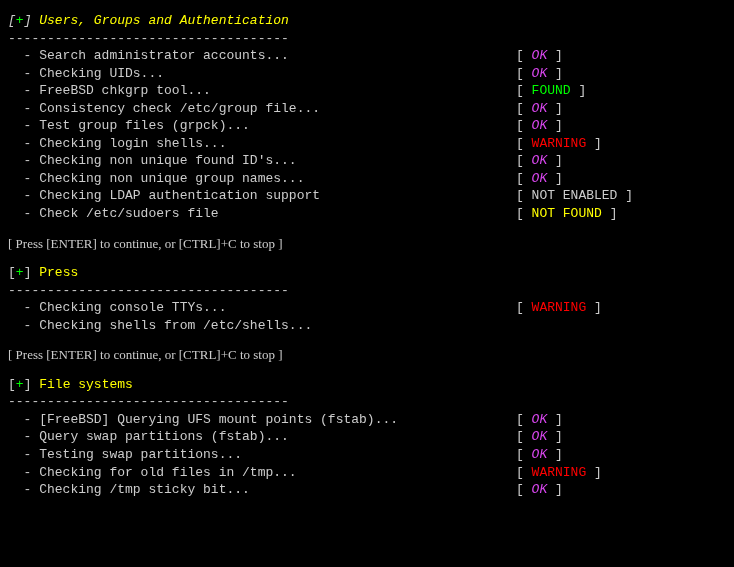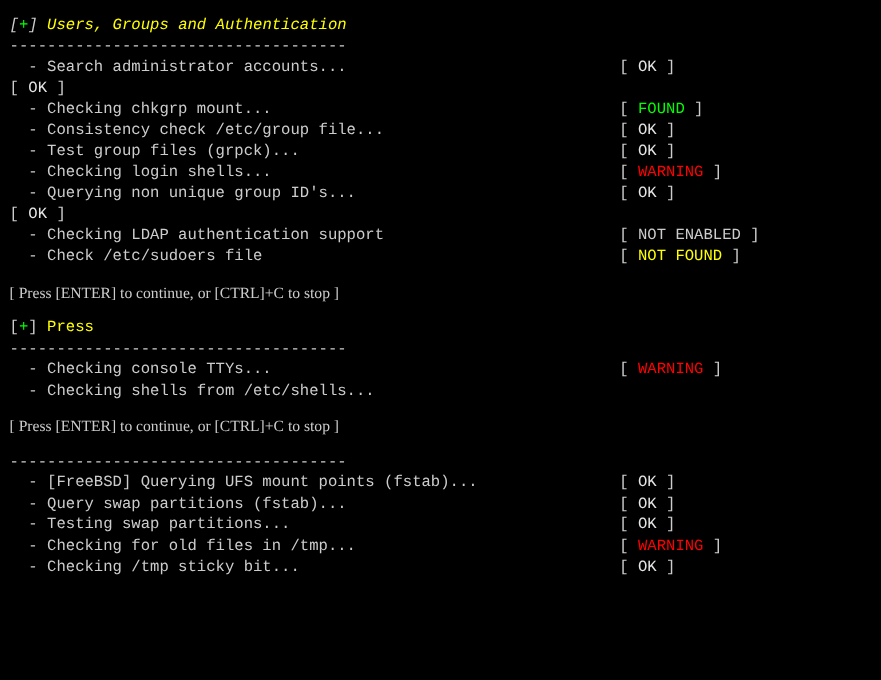--- a/index.html
+++ b/index.html
@@ -39,21 +39,21 @@
       margin: 0;
     }
     .check-desc {
       width: 508px;
       white-space: pre;
       flex-shrink: 0;
     }
     .check-status {
       white-space: pre;
     }
-    .status-ok { color: #e5e5e5; }
+    .status-ok { color: #d946ef; font-style: italic; }
     .status-found { color: #00ff00; text-align: right; }
     .status-warning { color: #ff0000; }
     .status-notfound { color: #ffff00; margin-top: 29px; }
     .status-notenabled { color: #cccccc; text-align: right; }
     .prompt-line {
       margin-top: 12px;
       margin-bottom: 12px;
       white-space: pre;
       font-family: Liberation Serif, serif;
     }
@@ -62,43 +62,45 @@
 <body>
 
 <div id="terminal">
     <div class="section-header"><span class="plus-bracket">[</span><span class="plus-sign">+</span><span class="plus-bracket">] </span><span class="section-title">Users, Groups and Authentication</span></div>
     <div class="divider">------------------------------------</div>
     <div class="check-line">
       <span class="check-desc">  - Search administrator accounts...</span>
       <span class="check-status"><span>[ </span><span class="status-ok">OK</span><span> ]</span></span>
     </div>
     <div class="check-line">
+      <span class="check-desc">  - Checking UIDs...</span>
       <span class="check-status"><span>[ </span><span class="status-ok">OK</span><span> ]</span></span>
     </div>
     <div class="check-line">
-      <span class="check-desc">  - Checking chkgrp mount...</span>
+      <span class="check-desc">  - FreeBSD chkgrp tool...</span>
       <span class="check-status"><span>[ </span><span class="status-found">FOUND</span><span> ]</span></span>
     </div>
     <div class="check-line">
       <span class="check-desc">  - Consistency check /etc/group file...</span>
       <span class="check-status"><span>[ </span><span class="status-ok">OK</span><span> ]</span></span>
     </div>
     <div class="check-line">
       <span class="check-desc">  - Test group files (grpck)...</span>
       <span class="check-status"><span>[ </span><span class="status-ok">OK</span><span> ]</span></span>
     </div>
     <div class="check-line">
       <span class="check-desc">  - Checking login shells...</span>
       <span class="check-status"><span>[ </span><span class="status-warning">WARNING</span><span> ]</span></span>
     </div>
     <div class="check-line">
-      <span class="check-desc">  - Querying non unique group ID's...</span>
+      <span class="check-desc">  - Checking non unique found ID's...</span>
       <span class="check-status"><span>[ </span><span class="status-ok">OK</span><span> ]</span></span>
     </div>
     <div class="check-line">
+      <span class="check-desc">  - Checking non unique group names...</span>
       <span class="check-status"><span>[ </span><span class="status-ok">OK</span><span> ]</span></span>
     </div>
     <div class="check-line">
       <span class="check-desc">  - Checking LDAP authentication support</span>
       <span class="check-status"><span>[ </span><span class="status-notenabled">NOT ENABLED</span><span> ]</span></span>
     </div>
     <div class="check-line">
       <span class="check-desc">  - Check /etc/sudoers file</span>
       <span class="check-status"><span>[ </span><span class="status-notfound">NOT FOUND</span><span> ]</span></span>
     </div>
@@ -106,20 +108,21 @@
     <div class="section-header"><span class="plus-bracket">[</span><span class="plus-sign">+</span><span class="plus-bracket">] </span><span class="section-title">Press</span></div>
     <div class="divider">------------------------------------</div>
     <div class="check-line">
       <span class="check-desc">  - Checking console TTYs...</span>
       <span class="check-status"><span>[ </span><span class="status-warning">WARNING</span><span> ]</span></span>
     </div>
     <div class="check-line">
       <span class="check-desc">  - Checking shells from /etc/shells...</span>
     </div>
     <div class="prompt-line">[ Press [ENTER] to continue, or [CTRL]+C to stop ]</div>
+    <div class="section-header"><span class="plus-bracket">[</span><span class="plus-sign">+</span><span class="plus-bracket">] </span><span class="section-title">File systems</span></div>
     <div class="divider">------------------------------------</div>
     <div class="check-line">
       <span class="check-desc">  - [FreeBSD] Querying UFS mount points (fstab)...</span>
       <span class="check-status"><span>[ </span><span class="status-ok">OK</span><span> ]</span></span>
     </div>
     <div class="check-line">
       <span class="check-desc">  - Query swap partitions (fstab)...</span>
       <span class="check-status"><span>[ </span><span class="status-ok">OK</span><span> ]</span></span>
     </div>
     <div class="check-line">

